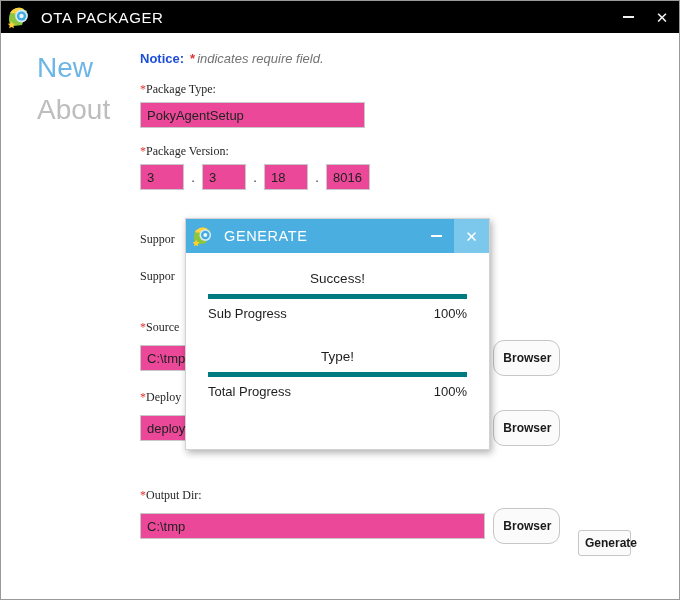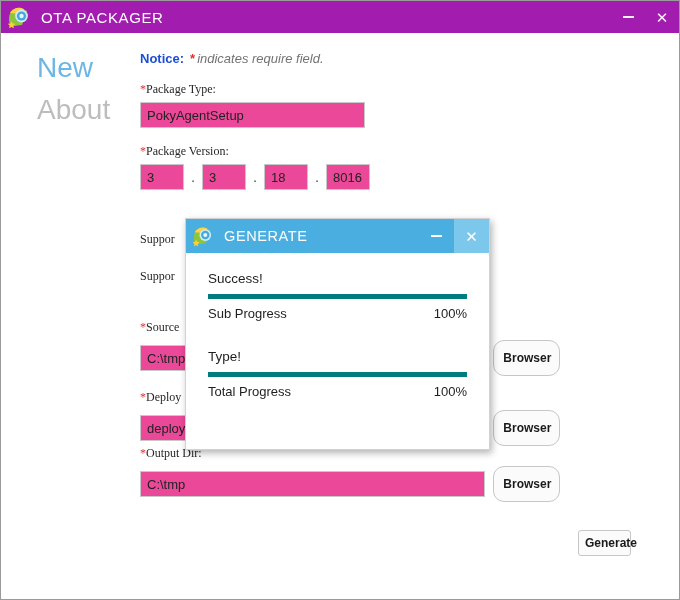--- a/index.html
+++ b/index.html
@@ -23,21 +23,21 @@
     border: 1px solid #9a9a9a;
     background: #ffffff;
   }
 
   
   #titlebar {
     position: absolute;
     left: 0; top: 0;
     width: 678px;
     height: 32px;
-    background: #a21caf;
+    background: #000000;
     display: flex;
     align-items: center;
   }
   #app-icon {
     width: 24px; height: 24px;
     margin-left: 6px;
     position: relative;
     flex: 0 0 auto;
   }
   .icon-art { position: absolute; left:0; top:0; width:100%; height:100%; }
@@ -198,20 +198,21 @@
   .dlg-btn.close { background: #7cc8ec; }
   .dlg-btn .min-glyph {
     display: block; width: 11px; height: 2px; background: #ffffff;
   }
 
   #dlg-body { padding: 18px 22px 0 22px; }
   .status-text {
     font-size: 13.5px;
     color: #1e1e1e;
     margin-bottom: 8px;
+    text-align: center;
   }
   .bar-track {
     height: 5px;
     width: 100%;
     background: #e6e6e6;
     margin-bottom: 7px;
   }
   .bar-fill {
     height: 5px;
     background: #007b80;
@@ -290,21 +291,21 @@
     </div>
 
     <div class="field-label" style="margin-top:14px;">
       <span class="req">*</span><span>Deploy</span>
     </div>
     <div class="row-input">
       <input class="text-input" style="width: 355px;" type="text" value="deploy">
       <button class="browser-btn" style="margin-left:8px;">Browser</button>
     </div>
 
-    <div class="field-label" style="">
+    <div class="field-label" style="margin-top:42px;">
       <span class="req">*</span><span>Output Dir:</span>
     </div>
     <div class="row-input">
       <input class="text-input" style="width: 355px;" type="text" value="C:\tmp">
       <button class="browser-btn" style="margin-left:8px;">Browser</button>
     </div>
   </div>
 
   <button id="generate-btn">Generate</button>
 

